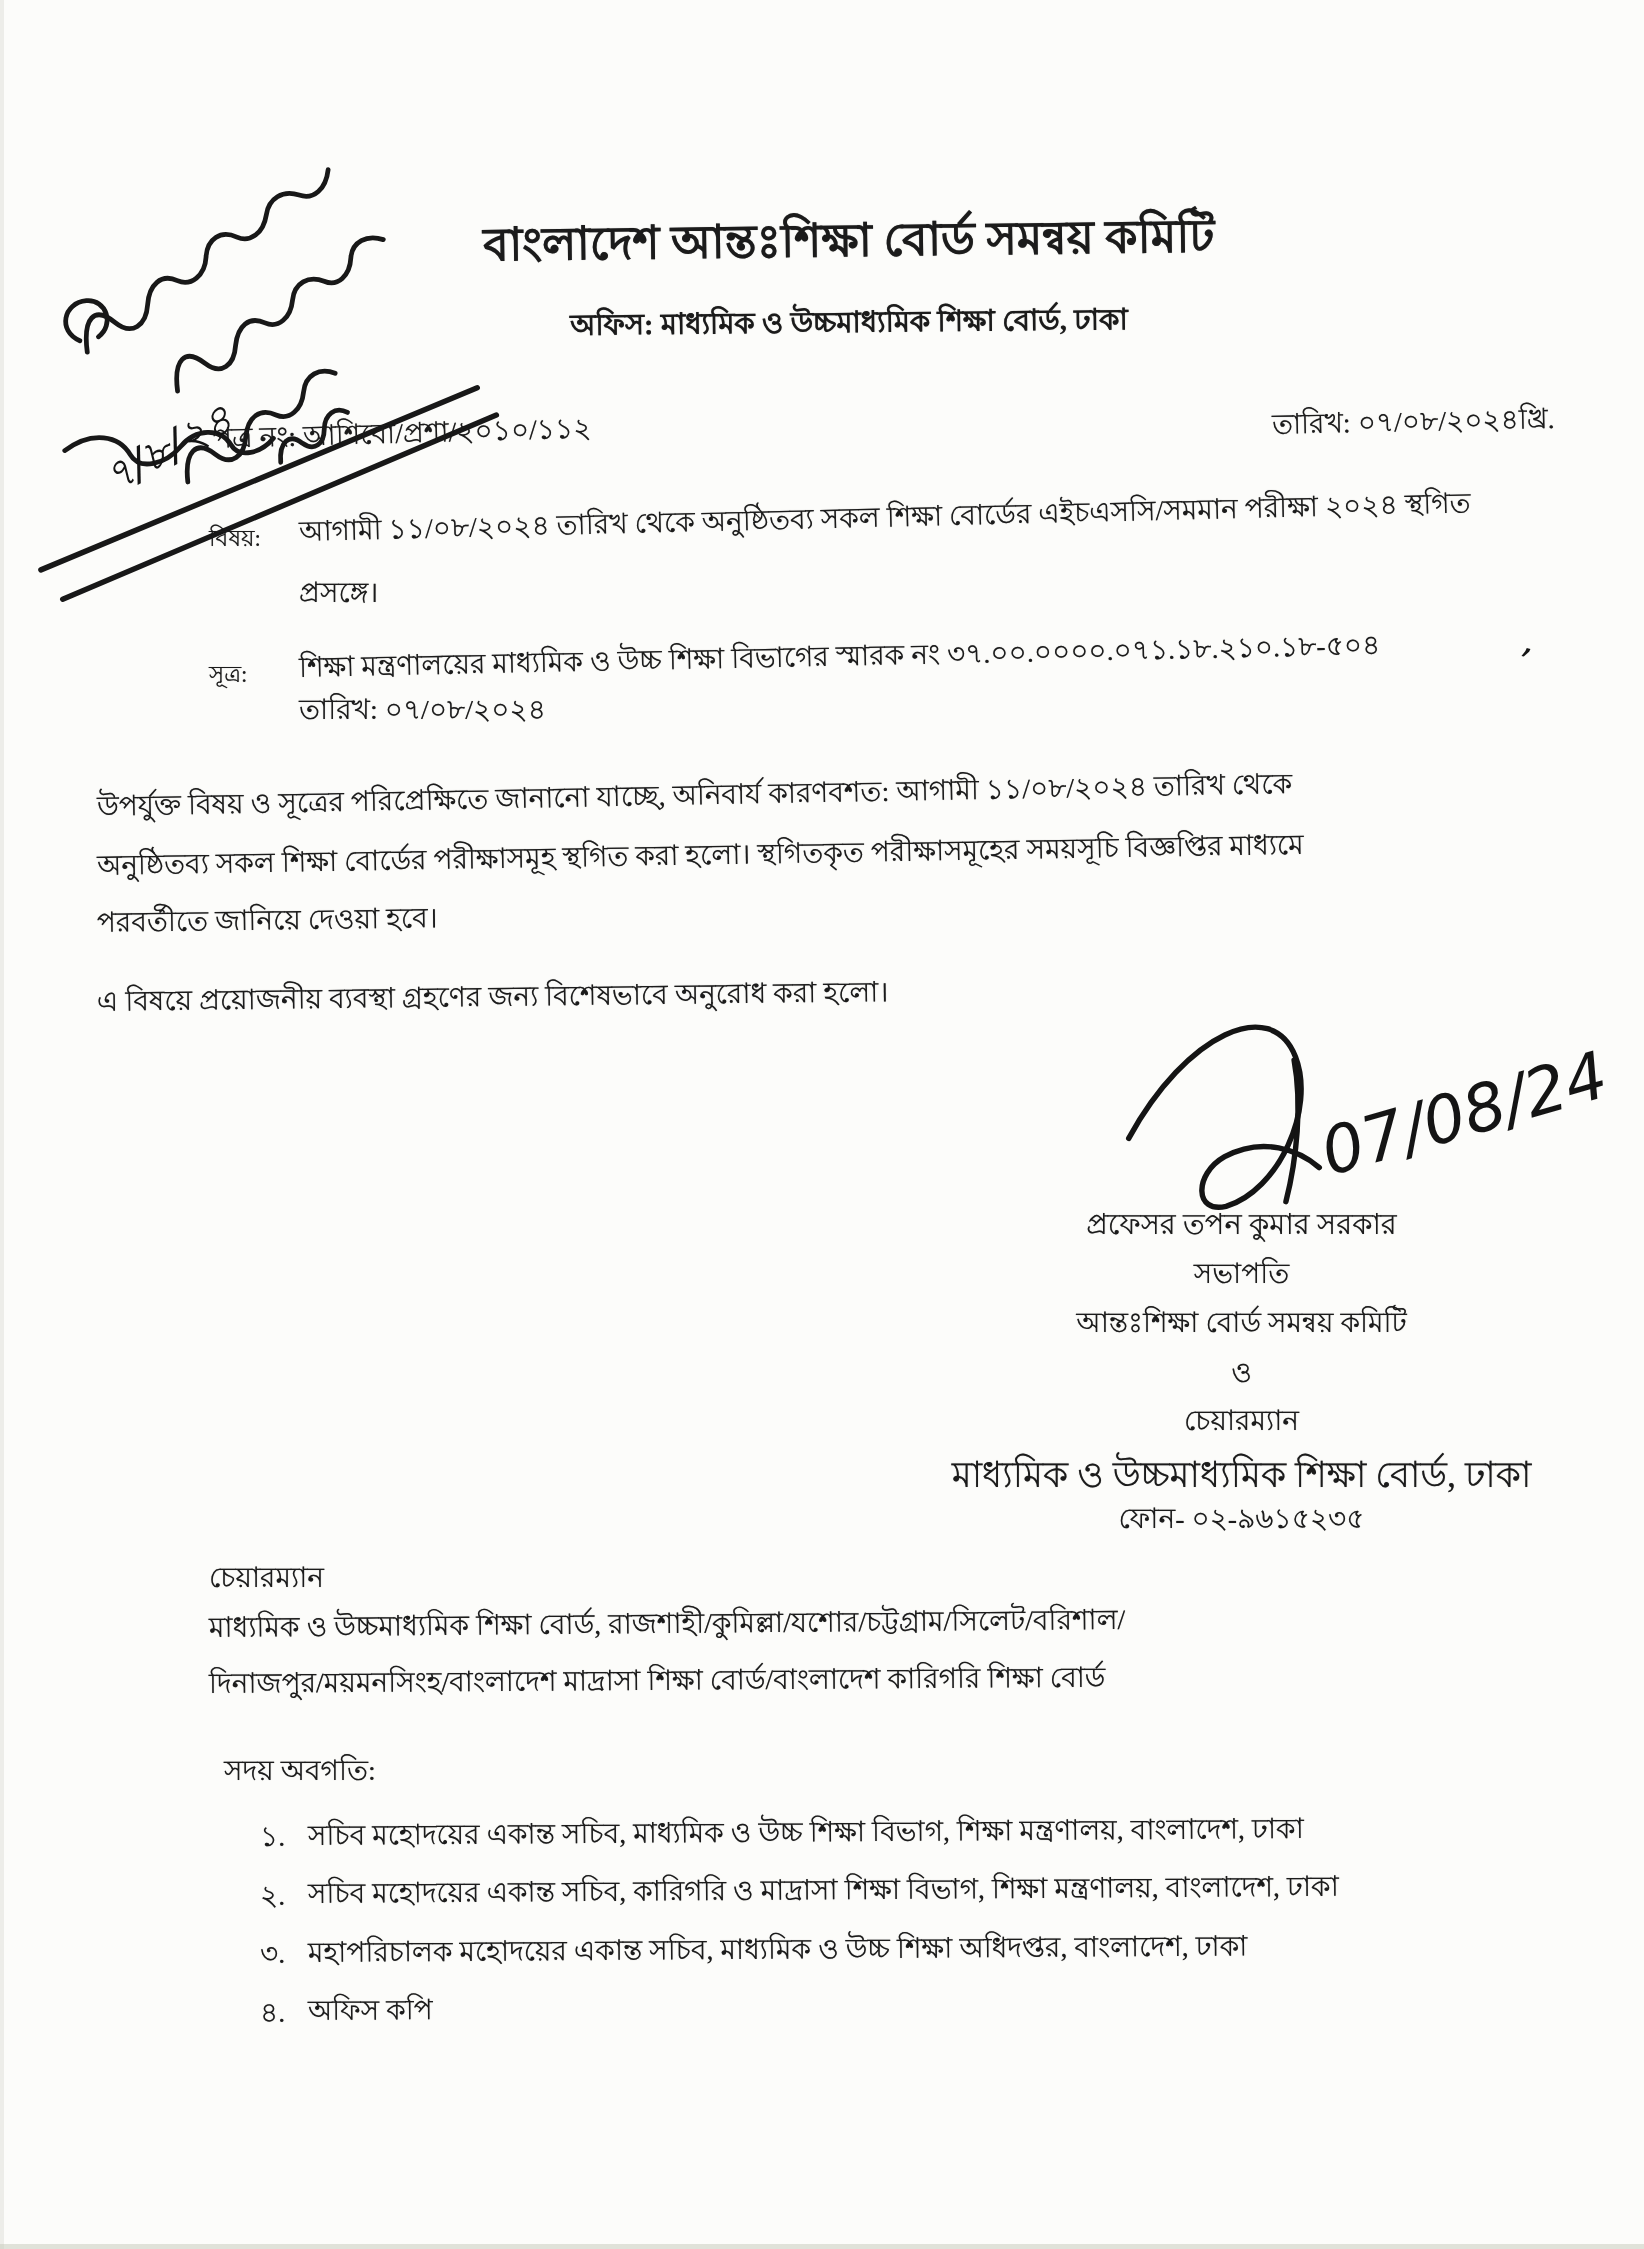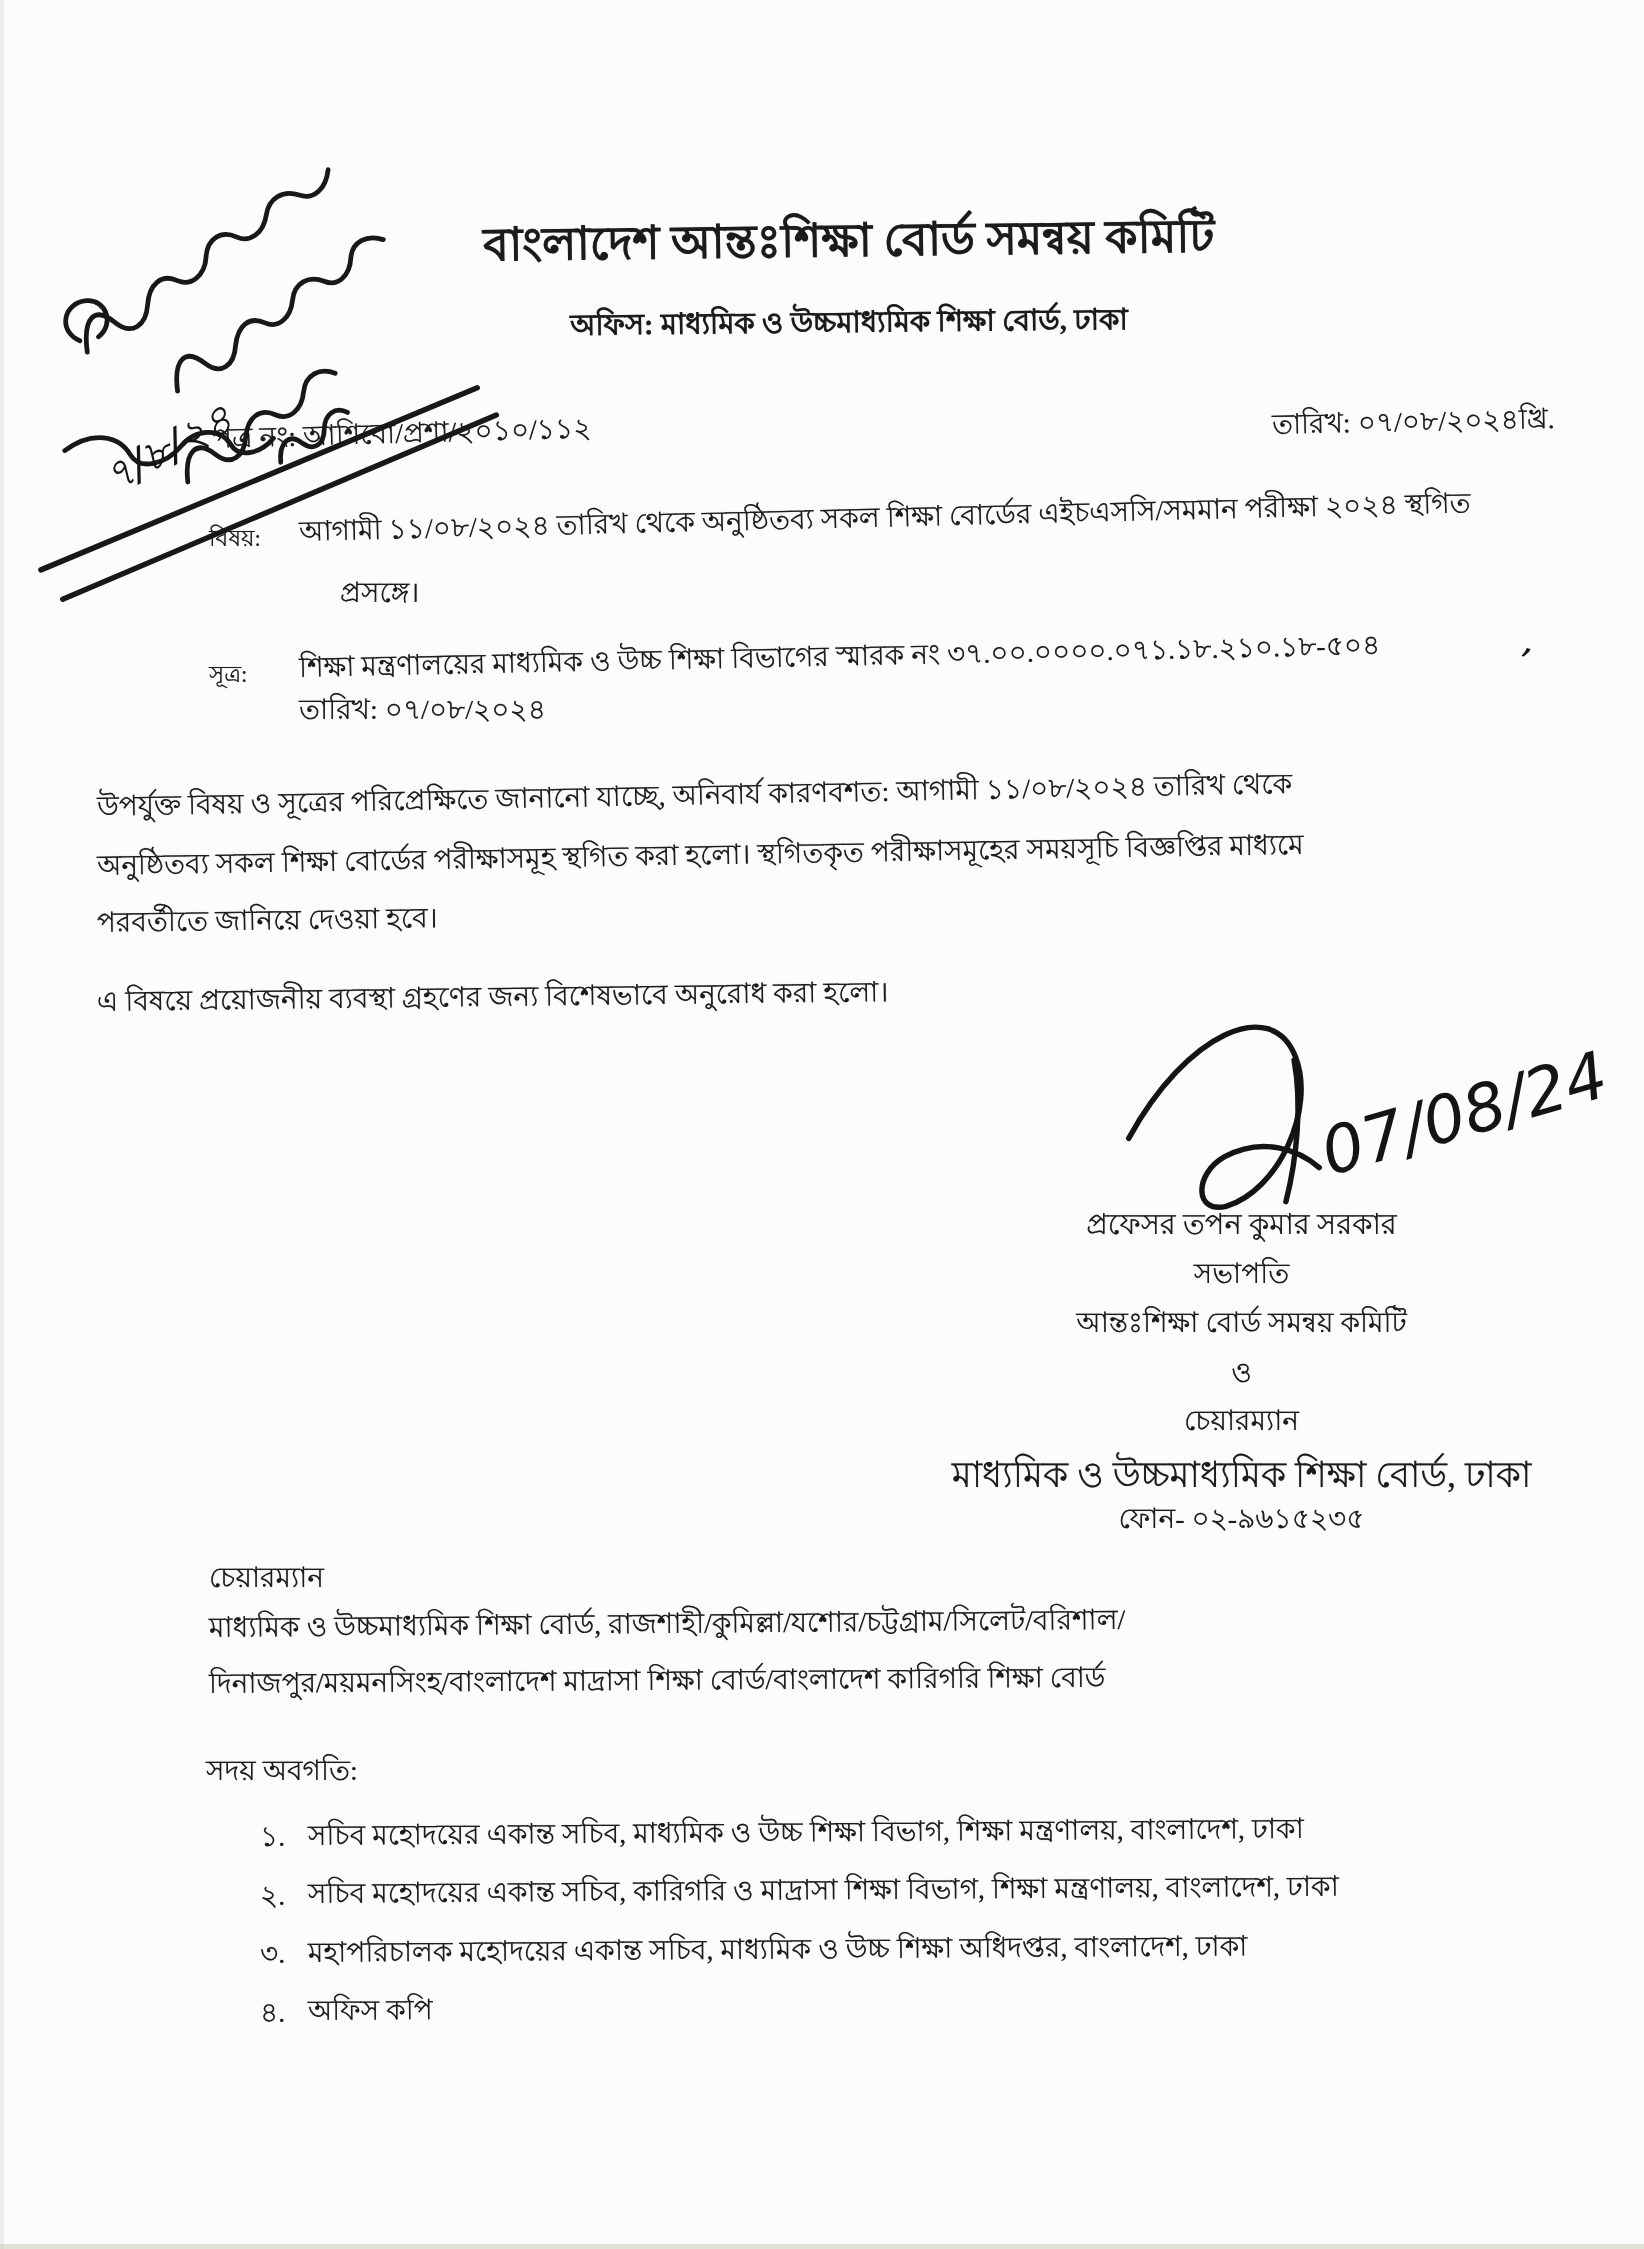--- a/index.html
+++ b/index.html
@@ -14,40 +14,40 @@
   }
   .txt{position:absolute;white-space:nowrap;text-shadow:0 0 0.7px rgba(10,10,10,.55);}
   .b{font-weight:bold;}
   .center{text-align:center;}
   .title{left:95px;right:41px;top:205px;font-size:46px;transform:rotate(-0.7deg);}
   .subtitle{left:95px;right:41px;top:299px;font-size:29px;transform:rotate(-0.6deg);}
   .memo{left:213px;top:417px;font-size:28px;transform:rotate(-1.6deg);transform-origin:left;}
   .dateline{right:89px;top:400px;font-size:28px;transform:rotate(-1.2deg);}
   .subj-label{left:209px;top:520px;font-size:23px;}
   .subj-l1{left:299px;top:510px;font-size:28px;transform:rotate(-1.4deg);transform-origin:left;}
-  .subj-l2{left:299px;top:571px;font-size:28px;margin-left:41px;}
+  .subj-l2{left:299px;top:571px;font-size:28px;}
   .ref-label{left:209px;top:656px;font-size:23px;}
   .ref-l1{left:299px;top:646px;font-size:28px;transform:rotate(-1.2deg);transform-origin:left;}
   .ref-l2{left:299px;top:688px;font-size:28px;}
   .body1{left:97px;top:785px;font-size:28px;transform:rotate(-1.1deg);transform-origin:left;}
   .body2{left:97px;top:844px;font-size:28px;transform:rotate(-1.0deg);transform-origin:left;}
   .body3{left:97px;top:901px;font-size:28px;transform:rotate(-0.8deg);transform-origin:left;}
   .req{left:97px;top:980px;font-size:28px;transform:rotate(-0.7deg);transform-origin:left;}
   .sigblock{left:880px;width:723px;position:absolute;text-align:center;}
   .sig-name{top:1201px;font-size:29px;}
   .sig-t1{top:1252px;font-size:28px;}
   .sig-org1{top:1301px;font-size:28px;}
   .sig-o{top:1351px;font-size:28px;}
   .sig-t2{top:1399px;font-size:28px;}
   .sig-org2{top:1447px;font-size:36px;}
   .sig-ph{top:1497px;font-size:28px;}
   .dist-head{left:209px;top:1556px;font-size:28px;}
   .dist-l1{left:209px;top:1606px;font-size:28px;transform:rotate(-0.5deg);transform-origin:left;}
   .dist-l2{left:209px;top:1662px;font-size:28px;transform:rotate(-0.4deg);transform-origin:left;}
-  .cc-head{left:206px;top:1749px;font-size:28px;}
+  .cc-head{left:224px;top:1749px;font-size:28px;}
   .cc-num{position:absolute;font-size:28px;text-shadow:0 0 0.7px rgba(10,10,10,.55);}
   .cc-txt{position:absolute;font-size:28px;text-shadow:0 0 0.7px rgba(10,10,10,.55);white-space:nowrap;transform:rotate(-0.4deg);transform-origin:left;}
   .hand{position:absolute;font-style:italic;color:#141414;text-shadow:none;
         font-family:"DejaVu Sans","Liberation Sans",sans-serif;}
   .hand-memo-date{left:101px;top:415px;font-size:42px;transform:rotate(-28deg);}
   .pen-tick{left:1515px;top:640px;font-size:37px;transform:rotate(14deg);}
   .scan-edge-bottom{position:absolute;left:0;right:0;bottom:0;height:6.1px;background:#c9ccbd;opacity:.55;}
   .scan-edge-left{position:absolute;left:0;top:0;bottom:0;width:4.1px;background:#e3e3de;opacity:.6;}
   svg{position:absolute;overflow:visible;}
 </style>

